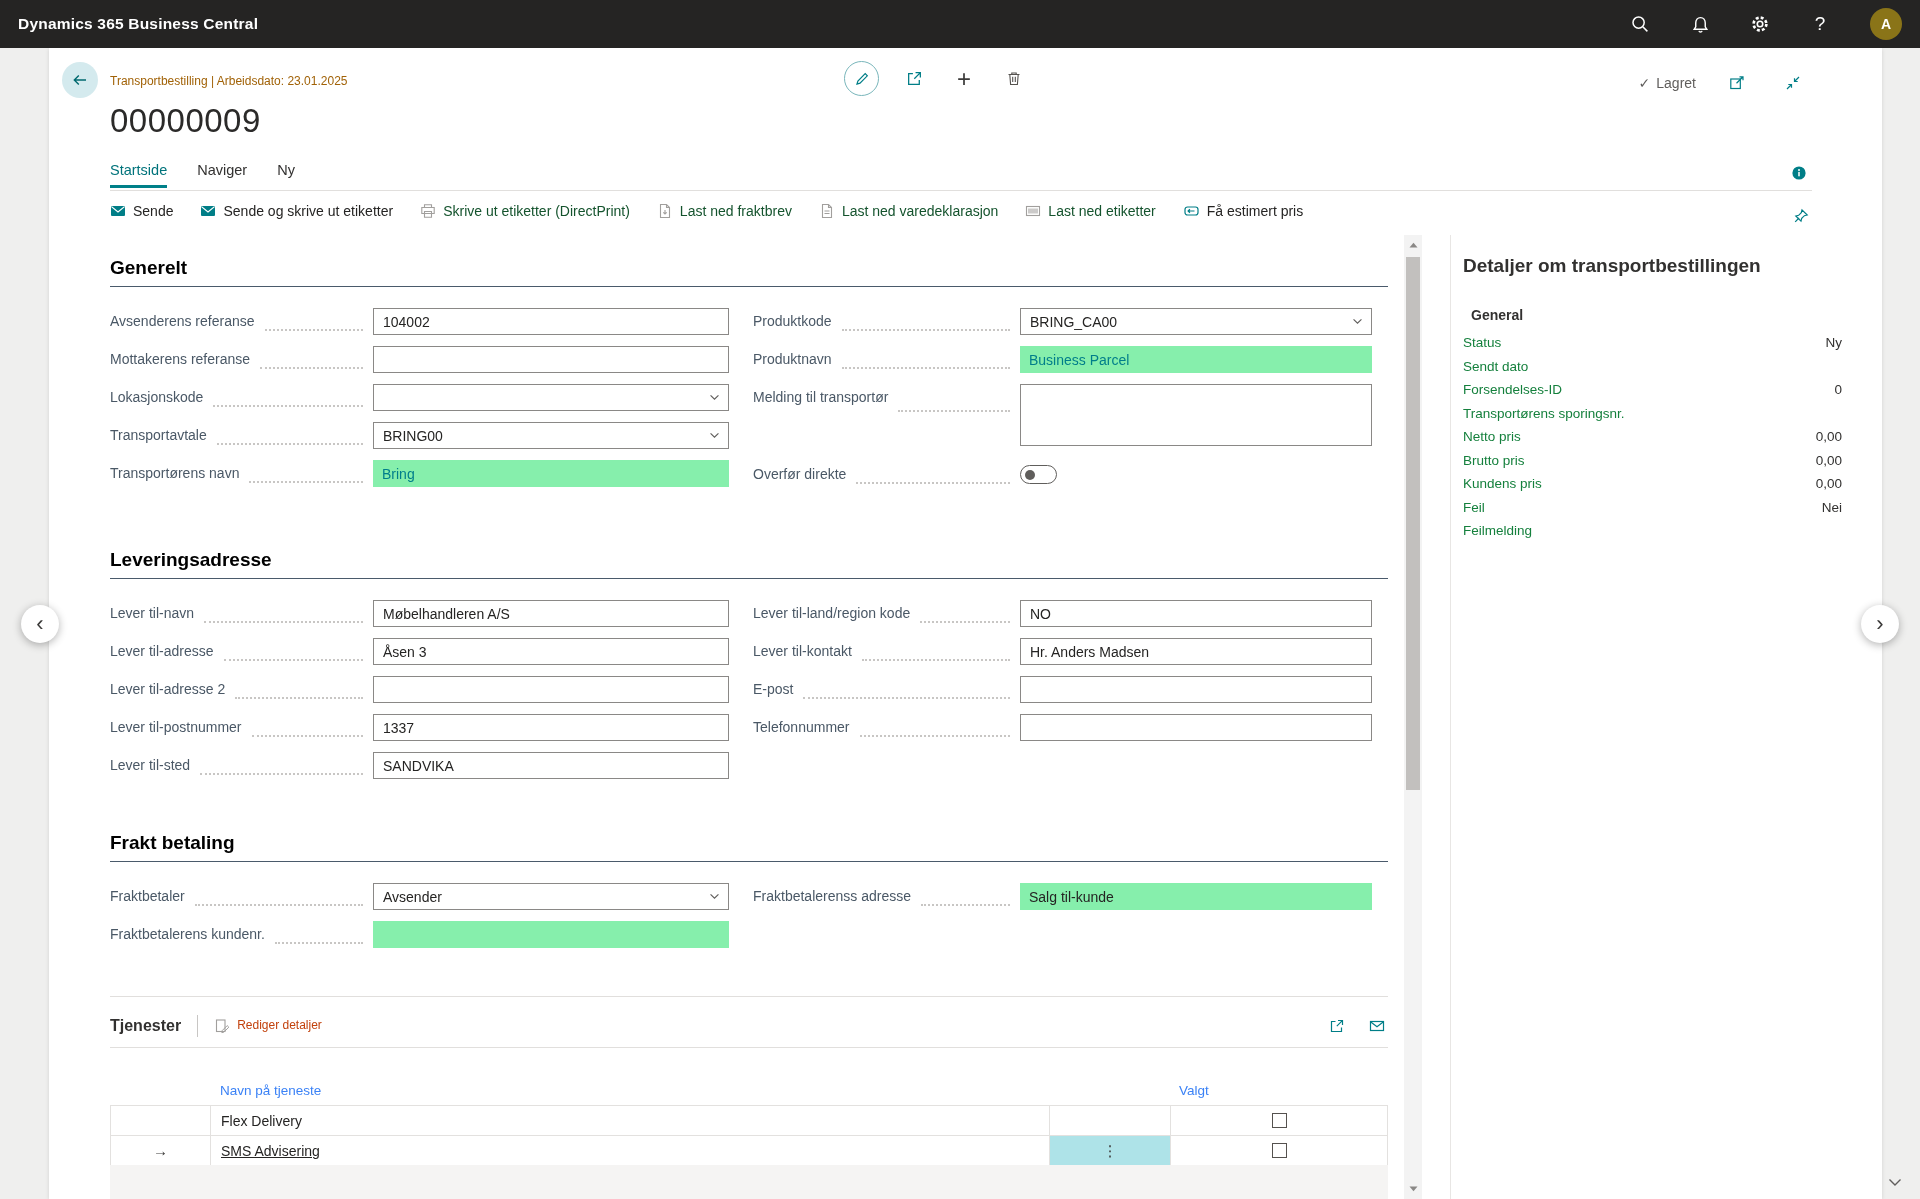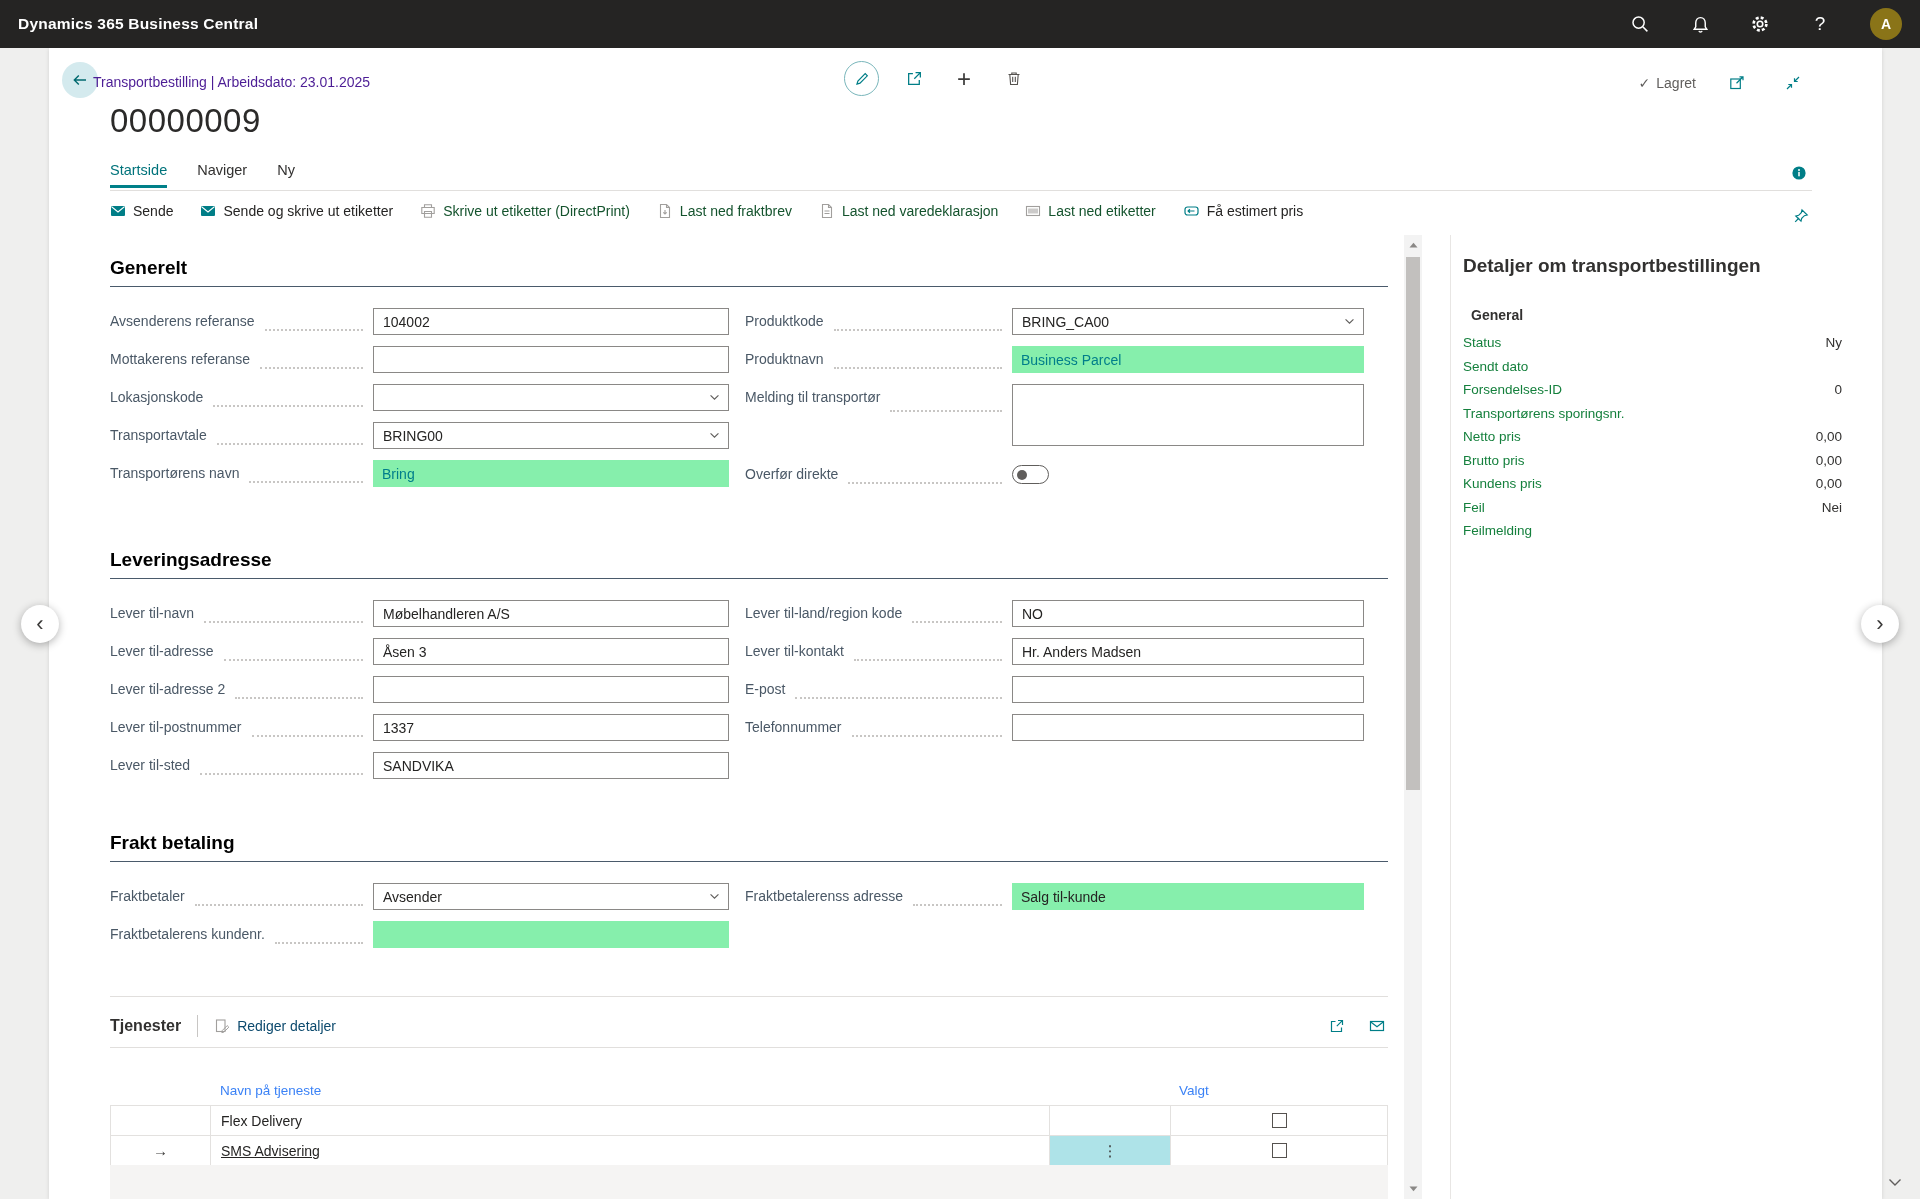--- a/index.html
+++ b/index.html
@@ -41,21 +41,21 @@
   .nav-prev { left:21px; }
   .nav-next { left:1861px; }
   .corner-chev { position:absolute; left:1888px; top:1178px; z-index:40; color:#605e5c; }
 
   
   .back-btn {
     position:absolute; left:13px; top:14px; width:36px; height:36px; border-radius:50%;
     background:#d4eaee; display:flex; align-items:center; justify-content:center; cursor:pointer;
   }
   .breadcrumb {
-    position:absolute; left:44px; top:26px; font-size:14px; color:#4c1d95; cursor:pointer;
+    position:absolute; left:61px; top:26px; font-size:12px; color:#a16207; cursor:pointer;
   }
   .header-center { position:absolute; left:795px; top:13px; display:flex; align-items:center; gap:20px; }
   .circle-btn {
     width:35px; height:35px; border-radius:50%; border:1px solid #79b6bb;
     display:flex; align-items:center; justify-content:center; cursor:pointer; background:#fff;
   }
   .flat-btn { width:30px; height:30px; display:flex; align-items:center; justify-content:center; cursor:pointer; }
   .plus-glyph { font-size:24px; color:#3b3a39; line-height:1; }
   .header-right { position:absolute; right:74px; top:20px; display:flex; align-items:center; gap:26px; }
   .save-status { display:flex; align-items:center; gap:6px; color:#605e5c; font-size:14px; }
@@ -77,21 +77,21 @@
   .pin-btn { position:absolute; left:1744px; top:160px; cursor:pointer; }
 
   
   .content {
     position:absolute; left:0; top:187px; width:1355px; height:964px; background:#fff; overflow:hidden;
   }
   .content-inner { padding:22px 16px 0 61px; }
 
   .section-head { border-bottom:1px solid #4a5a6b; padding-bottom:7px; }
   .section-head h2 { font-size:19px; font-weight:bold; color:#000000; }
-  .fields-grid { display:grid; grid-template-columns:619px 619px; column-gap:16px; align-items:start; margin-top:21px; }
+  .fields-grid { display:grid; grid-template-columns:619px 619px; column-gap:24px; align-items:start; margin-top:21px; }
 
   .field-row { display:flex; align-items:center; margin-bottom:11px; min-height:27px; }
   .field-row.top { align-items:flex-start; }
   .field-row.top .field-label { margin-top:4px; }
   .field-row.top .leader { margin-top:14px; }
   .field-label { font-size:14px; color:#4a5866; white-space:nowrap; line-height:19px; }
   .leader { flex:1; border-bottom:2px dotted #c8c6c4; margin:0 10px; transform:translateY(4px); min-width:14px; height:10px; }
   .control { position:relative; flex:none; }
   .col-left .control { width:356px;border-radius:10px; }
   .col-right .control { width:352px; }
@@ -113,21 +113,21 @@
   }
   .toggle-knob { position:absolute; left:4px; top:3.5px; width:10px; height:10px; border-radius:50%; background:#605e5c; }
 
   .sec-leveringsadresse { margin-top:50px; }
   .sec-frakt { margin-top:42px; }
 
   .tj-divider { border-top:1px solid #e1dfdd; margin-top:37px; }
   .tj-bar { margin-top:13px; display:flex; align-items:center; height:32px; }
   .tj-title { font-size:16px; font-weight:bold; color:#323130; }
   .tj-sep { width:1px; height:22px; background:#c8c6c4; margin:0 16px; }
-  .tj-edit { display:flex; align-items:flex-start; gap:7px; color:#0c4a6e; font-size:14px; cursor:default; }
+  .tj-edit { display:flex; align-items:flex-start; gap:7px; color:#c2410c; font-size:12px; cursor:default; }
   .tj-icons { margin-left:auto; display:flex; align-items:center; gap:18px; }
   .tj-icons .flat-btn { width:22px; height:22px; }
   .tj-rule { border-top:1px solid #e1dfdd; margin-top:5px; }
 
   
   .srv-table { margin-top:27px; width:1278px; font-size:14px; }
   .srv-head { display:flex; height:30px; align-items:flex-end; color:#3b82f6; font-size:13.5px; }
   .srv-row { display:flex; height:30px; border-top:1px solid #e3e1df; }
   .srv-row:last-of-type { border-bottom:1px solid #e3e1df; }
   .cell { height:100%; display:flex; align-items:center; padding:0 10px; }

